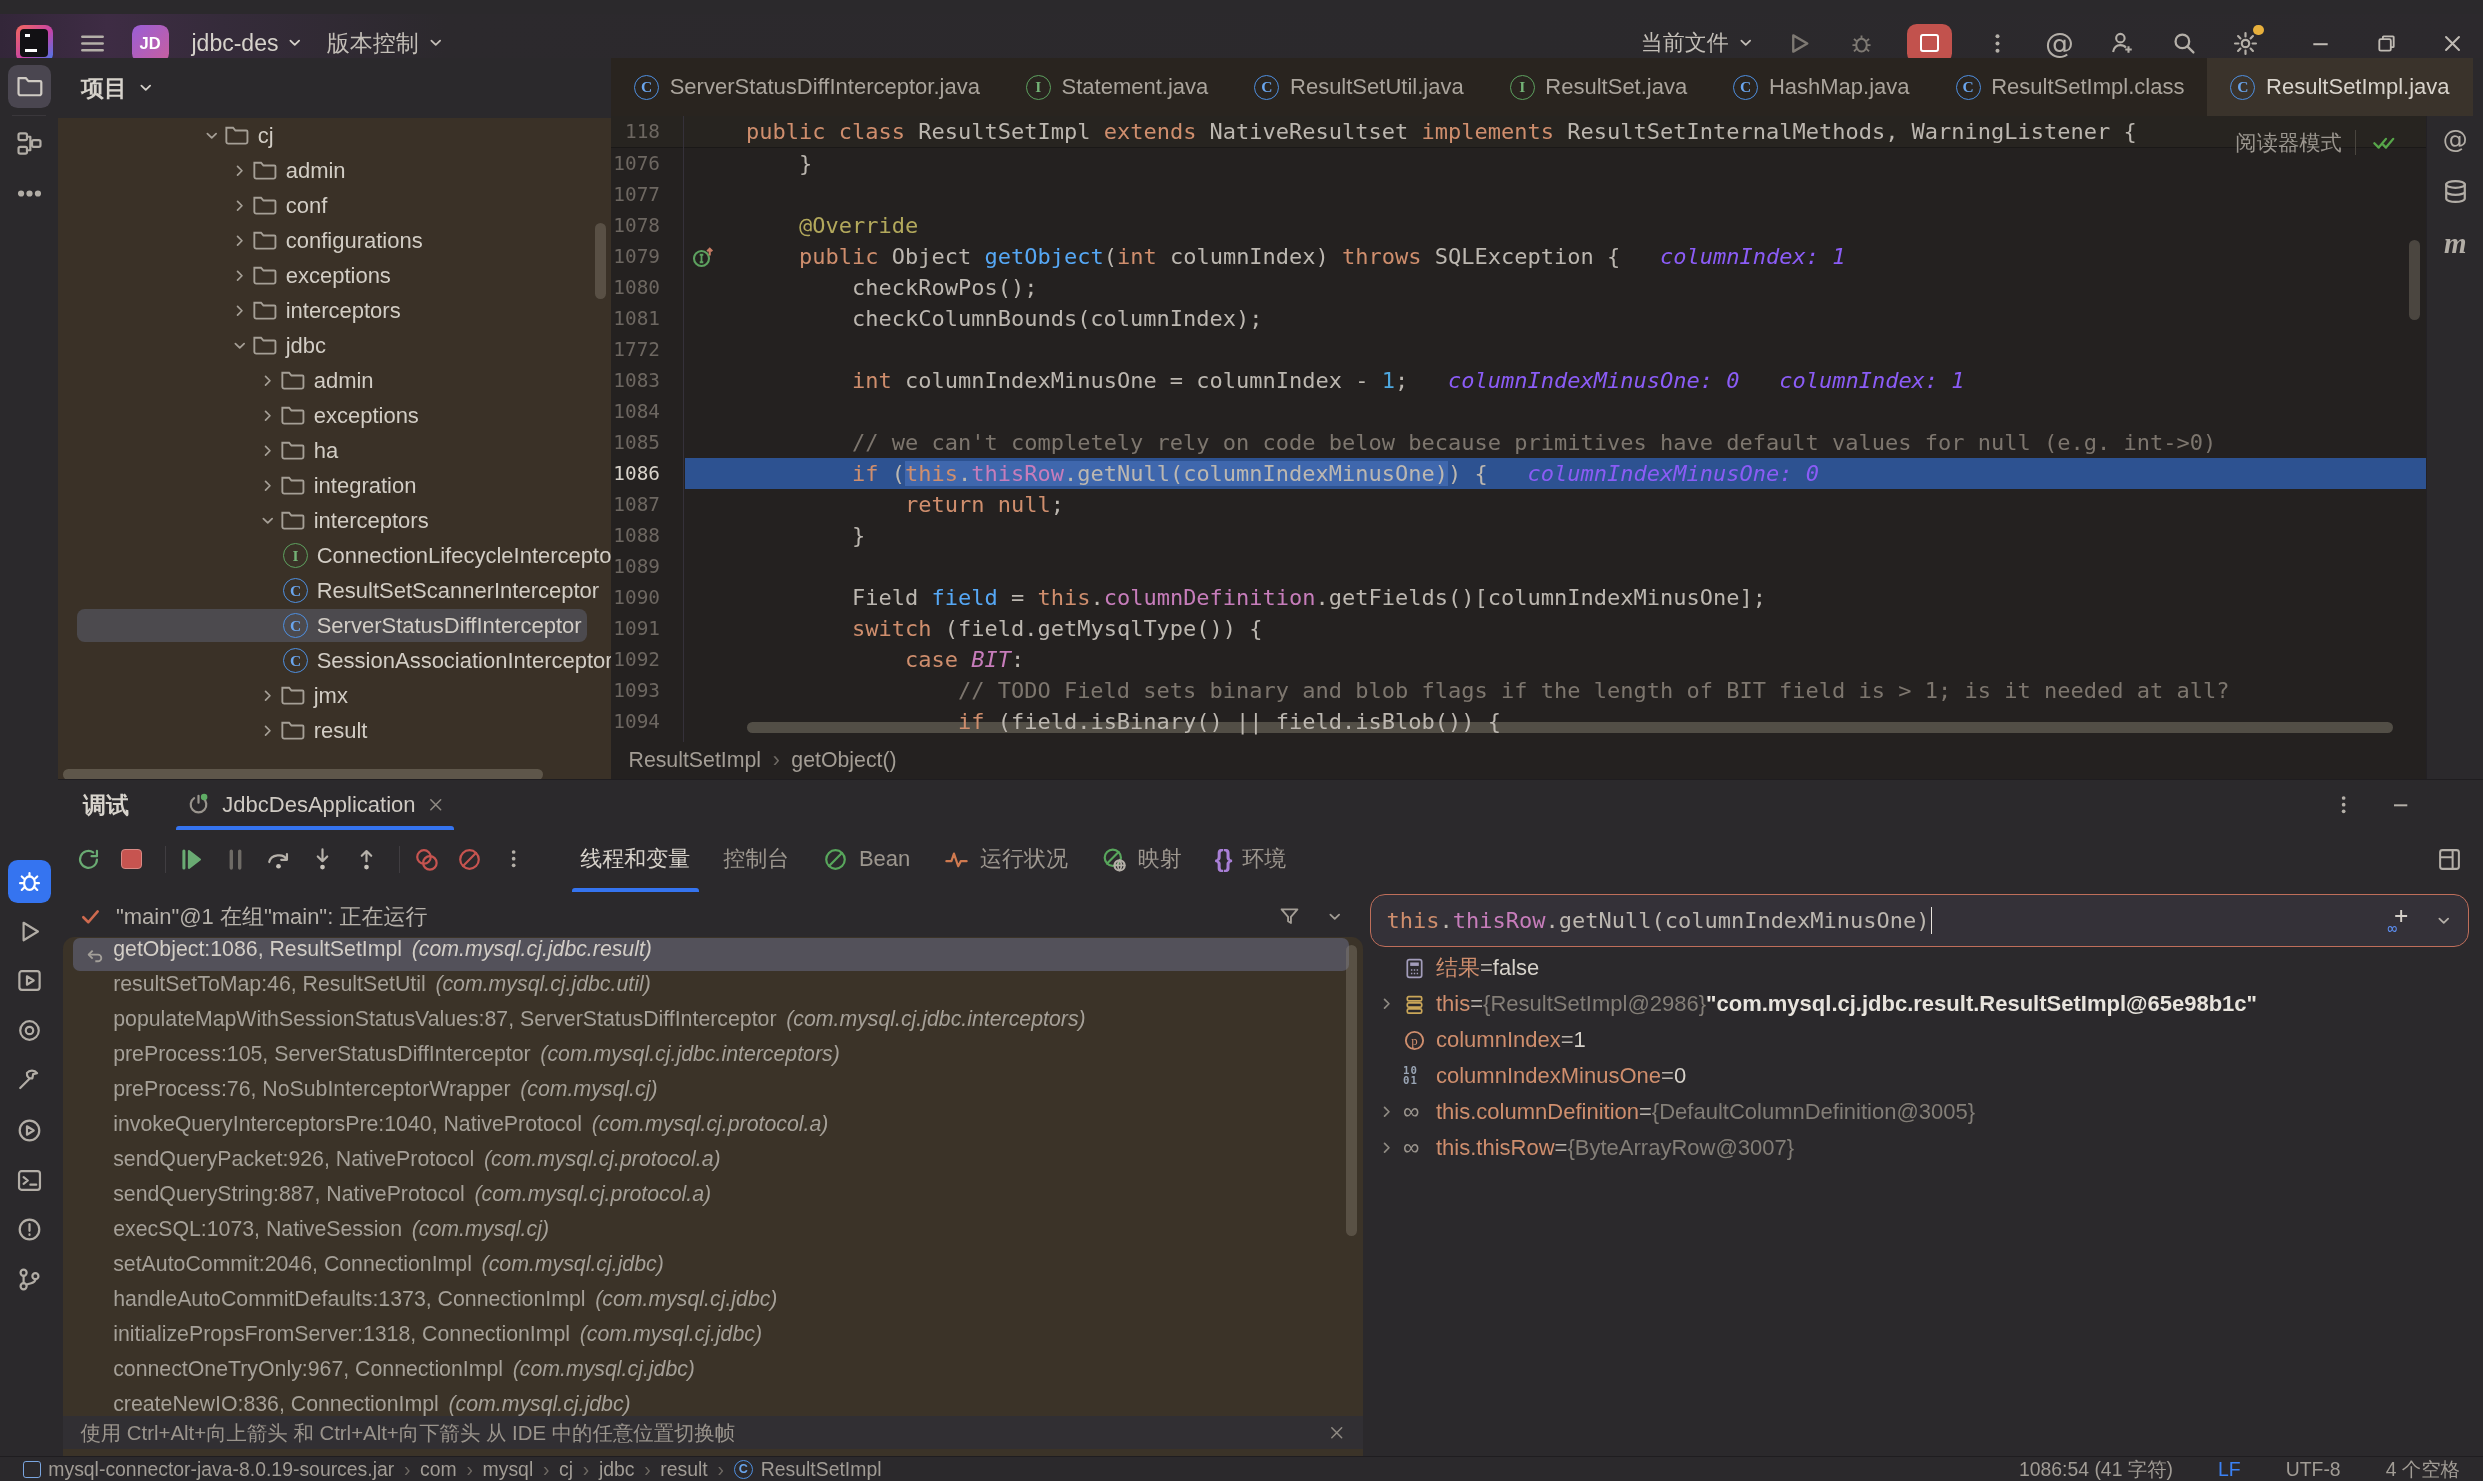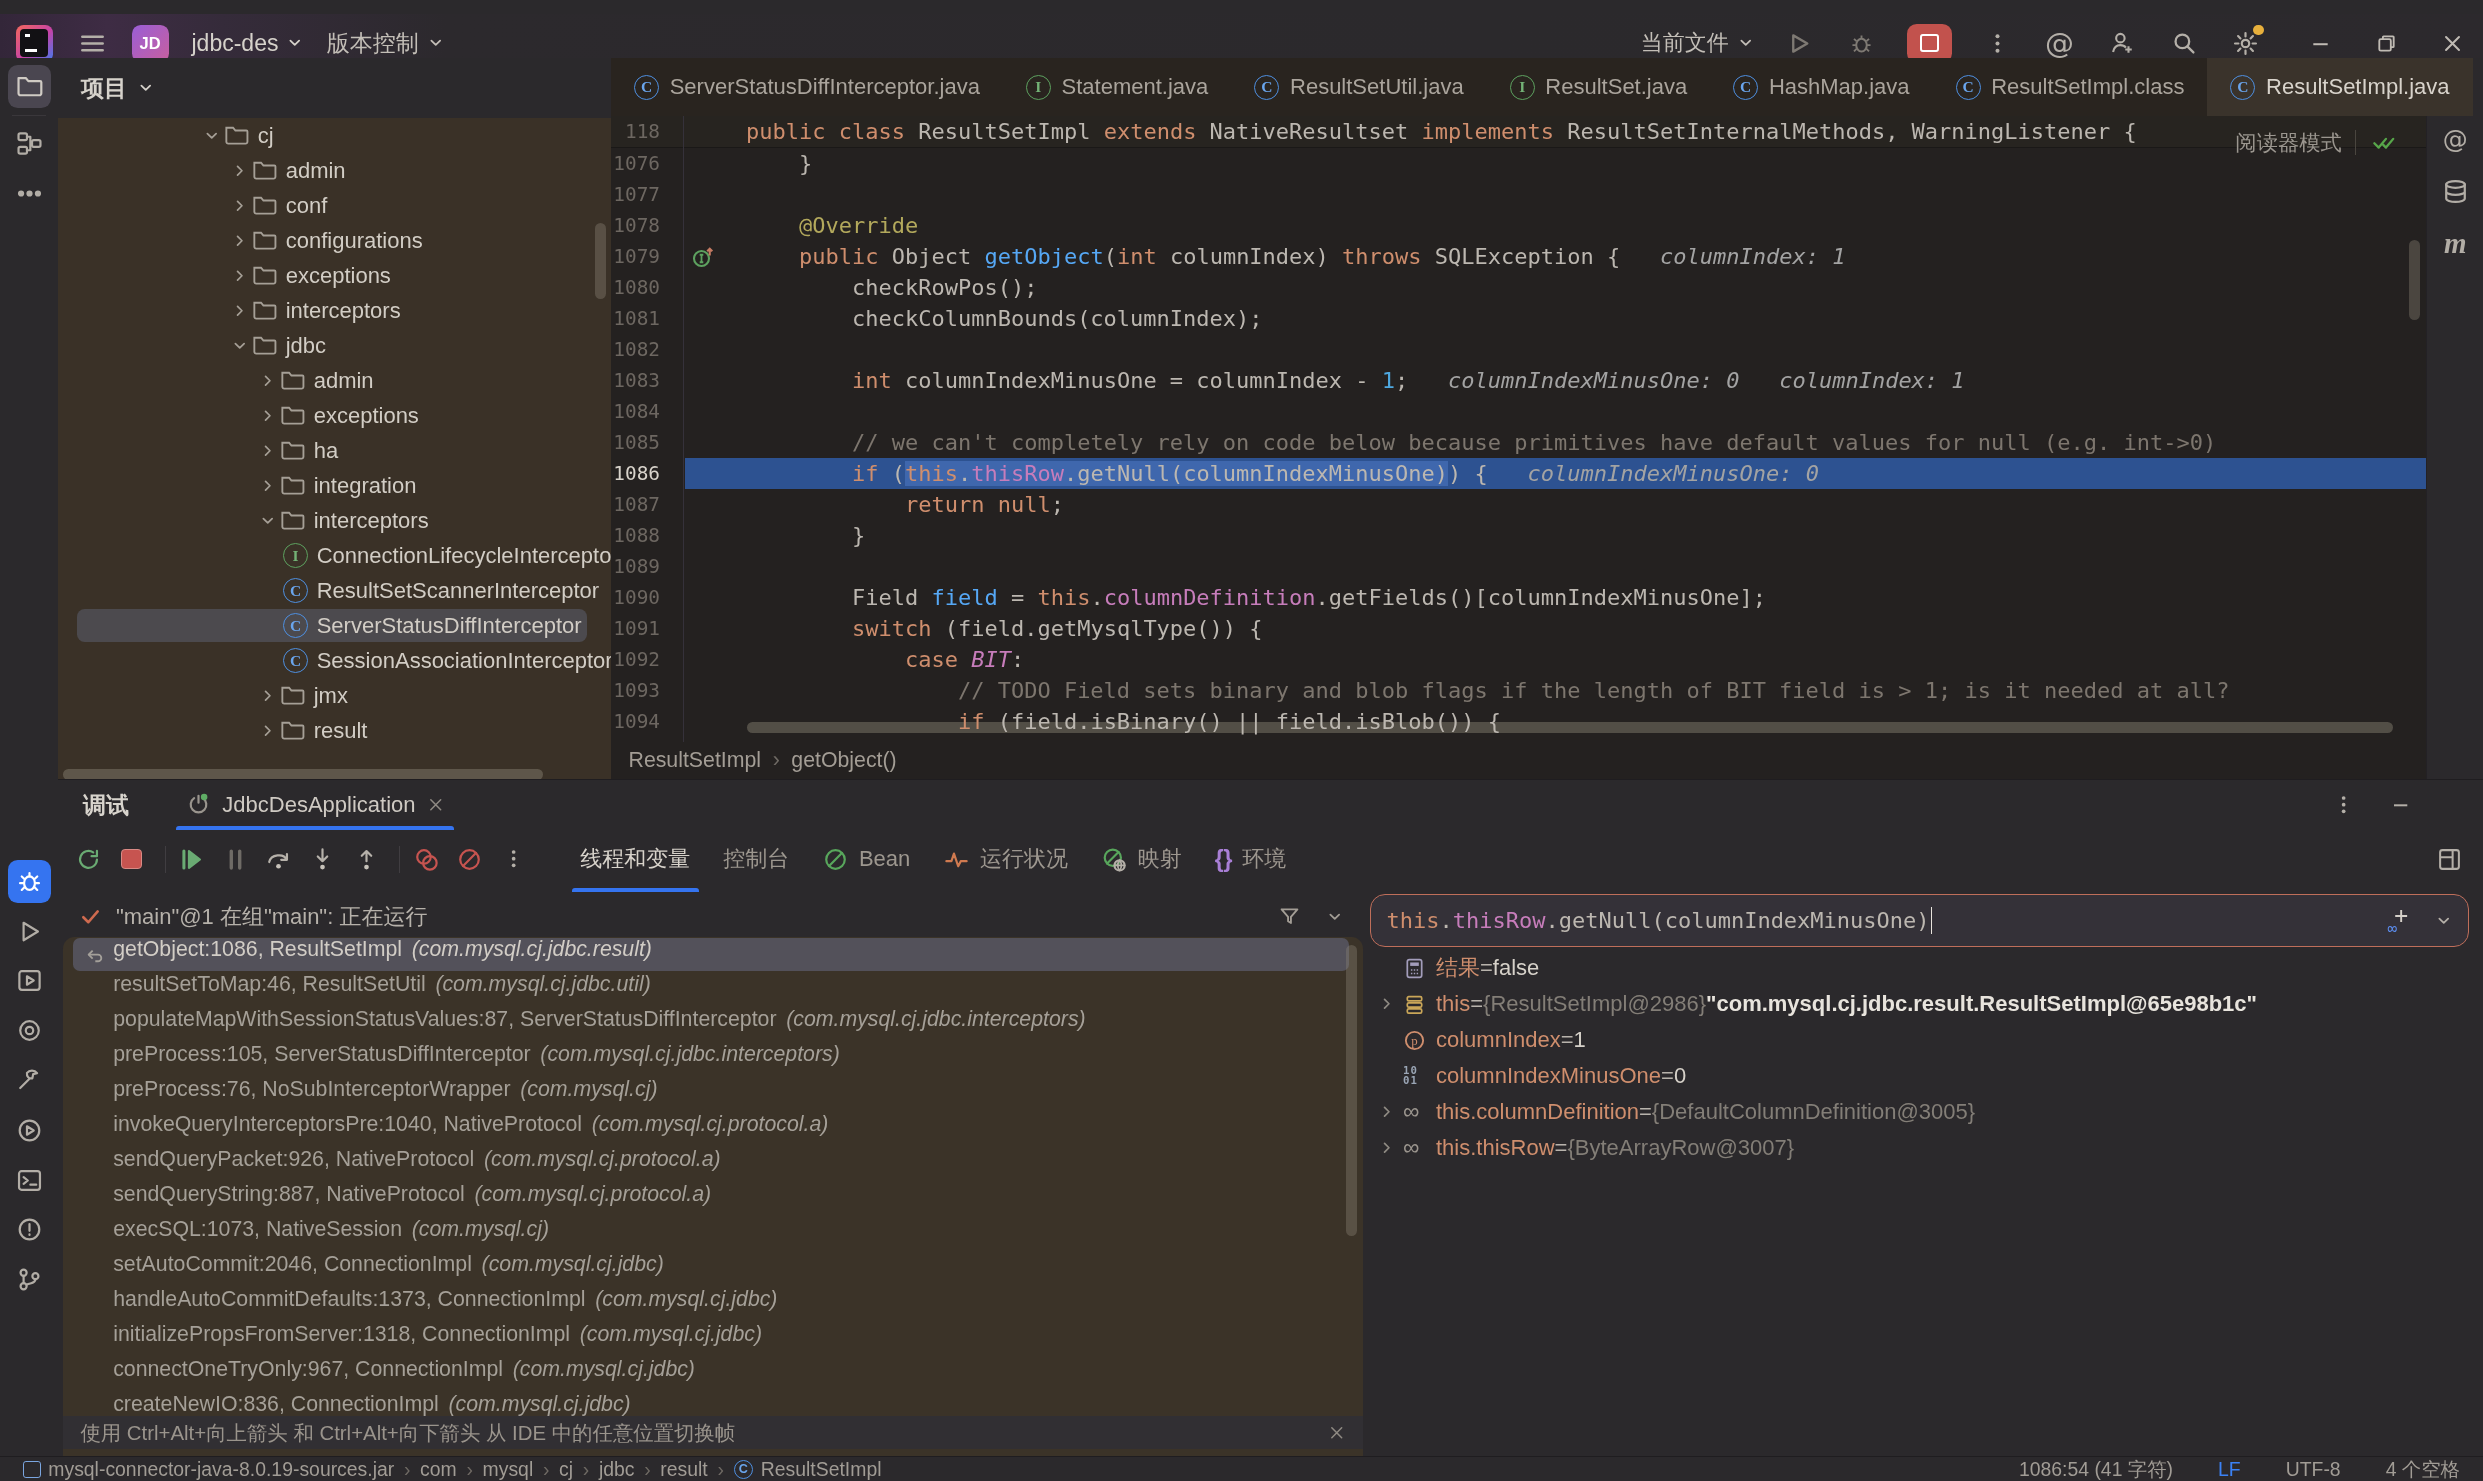--- a/index.html
+++ b/index.html
@@ -59,21 +59,21 @@
   .cl{position:relative;height:31px;display:flex;align-items:center;font:22px/31px "DejaVu Sans Mono",monospace;white-space:pre}
   .cl .ln{position:relative;z-index:1;width:49px;text-align:right;color:#6d6761;font:19.4px/31px "DejaVu Sans Mono",monospace;flex:0 0 49px}
   .cl .gic{position:relative;z-index:1;width:86px;flex:0 0 86px;display:flex;align-items:center;justify-content:center}
   .cl .ct{position:relative;z-index:1}
   .cl.cur .ln{color:#d8d3cb}
   .cl.cur::before{content:'';position:absolute;left:74px;right:0;top:0;bottom:0;background:#2d5291}
   #sticky{height:31px;background:#272420;border-bottom:1.9px solid #1a1817}
   .k{color:#cf8e6d}.t{color:#bcb7b0}.d{color:#56a8f5}.f{color:#c77dbb}.n{color:#4ea8e0}
   .c{color:#7d766e}.a{color:#b3a95c}.e{color:#c77dbb;font-style:italic}
   .h2{background:#3f67ad}
-  .inl{color:#a3a3a3;font-style:italic}
+  .inl{color:#8b5cf6;font-style:italic}
   #readerpill{position:absolute;right:27px;top:11.6px;display:flex;align-items:center;gap:13.6px;font-size:21.3px;color:#9b968f;z-index:3}
   #readerpill .sep{width:1px;height:25px;background:#4a463f}
   #ebreadcrumb{left:611px;top:742px;width:1815px;height:37px;background:#242120;display:flex;align-items:center;
                gap:11.6px;padding-left:17.5px;font-size:21.3px;color:#a39d95;box-sizing:border-box}
   .crumbsep{color:#6f6a64}
   
   #debug{left:58px;top:779px;width:2425px;height:676px;background:#2b292c;border-top:1px solid #1f1d20}
   #dheader{position:absolute;left:0;top:0;right:0;height:50px;display:flex;align-items:center;padding:0 25px;box-sizing:border-box}
   #dtitle{font-size:23px;font-weight:bold;color:#d8d4cd;margin-right:47px}
   .sess{position:relative;height:50px;display:flex;align-items:center;gap:11.6px;font-size:22px;color:#cfcac3;padding:0 9.7px}
@@ -610,21 +610,21 @@
         <div class="cl"><span class="ln">1076</span><span class="gic"></span><span class="ct"><span class="t">    }</span></span></div>
         <div class="cl"><span class="ln">1077</span><span class="gic"></span><span class="ct"></span></div>
         <div class="cl"><span class="ln">1078</span><span class="gic"></span><span class="ct"><span class="t">    </span><span class="a">@Override</span></span></div>
         <div class="cl"><span class="ln">1079</span><span class="gic"><svg width="24" height="24" viewBox="0 0 16 16">
               <circle cx="7" cy="9" r="5" fill="none" stroke="#5da15f" stroke-width="1.4"></circle>
               <path d="M7 6.5v5M5.8 6.5h2.4M5.8 11.5h2.4" stroke="#5da15f" stroke-width="1.2"></path>
               <path d="M12.5 7V2.5M10.8 4.2 12.5 2.5l1.7 1.7" fill="none" stroke="#c57b63" stroke-width="1.4"></path>
             </svg></span><span class="ct"><span class="t">    </span><span class="k">public</span><span class="t"> Object </span><span class="d">getObject</span><span class="t">(</span><span class="k">int</span><span class="t"> columnIndex) </span><span class="k">throws</span><span class="t"> SQLException {</span><span class="inl">   columnIndex: 1</span></span></div>
         <div class="cl"><span class="ln">1080</span><span class="gic"></span><span class="ct"><span class="t">        checkRowPos();</span></span></div>
         <div class="cl"><span class="ln">1081</span><span class="gic"></span><span class="ct"><span class="t">        checkColumnBounds(columnIndex);</span></span></div>
-        <div class="cl"><span class="ln">1082</span><span class="gic"></span><span class="ct"></span></div>
+        <div class="cl"><span class="ln">1772</span><span class="gic"></span><span class="ct"></span></div>
         <div class="cl"><span class="ln">1083</span><span class="gic"></span><span class="ct"><span class="t">        </span><span class="k">int</span><span class="t"> columnIndexMinusOne = columnIndex - </span><span class="n">1</span><span class="t">;</span><span class="inl">   columnIndexMinusOne: 0</span><span class="inl">   columnIndex: 1</span></span></div>
         <div class="cl"><span class="ln">1084</span><span class="gic"></span><span class="ct"></span></div>
         <div class="cl"><span class="ln">1085</span><span class="gic"></span><span class="ct"><span class="t">        </span><span class="c">// we can't completely rely on code below because primitives have default values for null (e.g. int-&gt;0)</span></span></div>
         <div class="cl cur"><span class="ln">1086</span><span class="gic"></span><span class="ct"><span class="t">        </span><span class="k">if</span><span class="t"> (</span><span class="k h2">this</span><span class="t h2">.</span><span class="f h2">thisRow</span><span class="t h2">.</span><span class="t h2">getNull(columnIndexMinusOne)</span><span class="t">) {</span><span class="inl">   columnIndexMinusOne: 0</span></span></div>
         <div class="cl"><span class="ln">1087</span><span class="gic"></span><span class="ct"><span class="t">            </span><span class="k">return</span><span class="t"> </span><span class="k">null</span><span class="t">;</span></span></div>
         <div class="cl"><span class="ln">1088</span><span class="gic"></span><span class="ct"><span class="t">        }</span></span></div>
         <div class="cl"><span class="ln">1089</span><span class="gic"></span><span class="ct"></span></div>
         <div class="cl"><span class="ln">1090</span><span class="gic"></span><span class="ct"><span class="t">        Field </span><span class="d">field</span><span class="t"> = </span><span class="k">this</span><span class="t">.</span><span class="f">columnDefinition</span><span class="t">.getFields()[columnIndexMinusOne];</span></span></div>
         <div class="cl"><span class="ln">1091</span><span class="gic"></span><span class="ct"><span class="t">        </span><span class="k">switch</span><span class="t"> (field.getMysqlType()) {</span></span></div>
         <div class="cl"><span class="ln">1092</span><span class="gic"></span><span class="ct"><span class="t">            </span><span class="k">case</span><span class="t"> </span><span class="e">BIT</span><span class="t">:</span></span></div>

